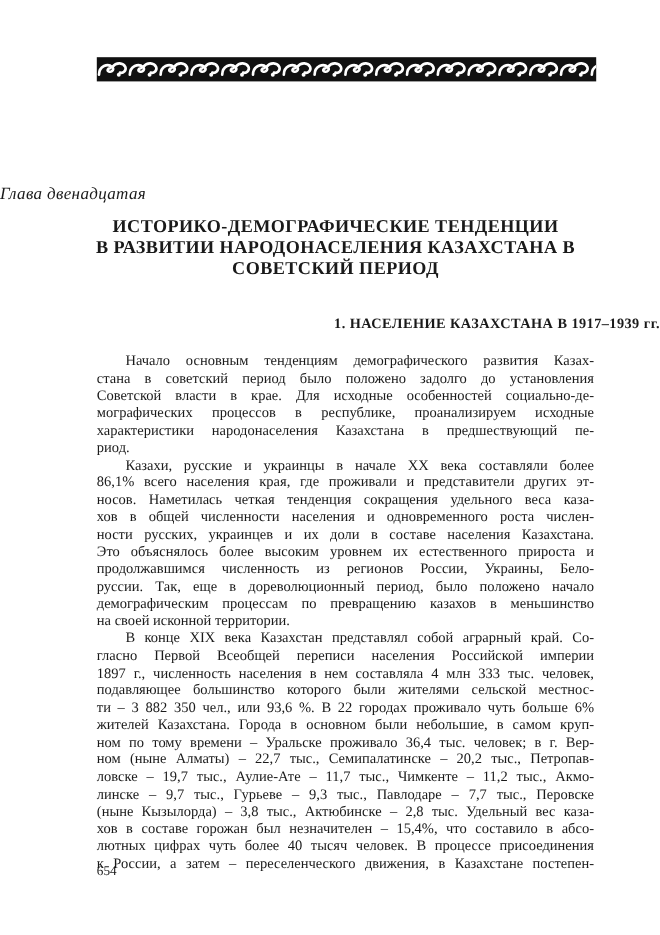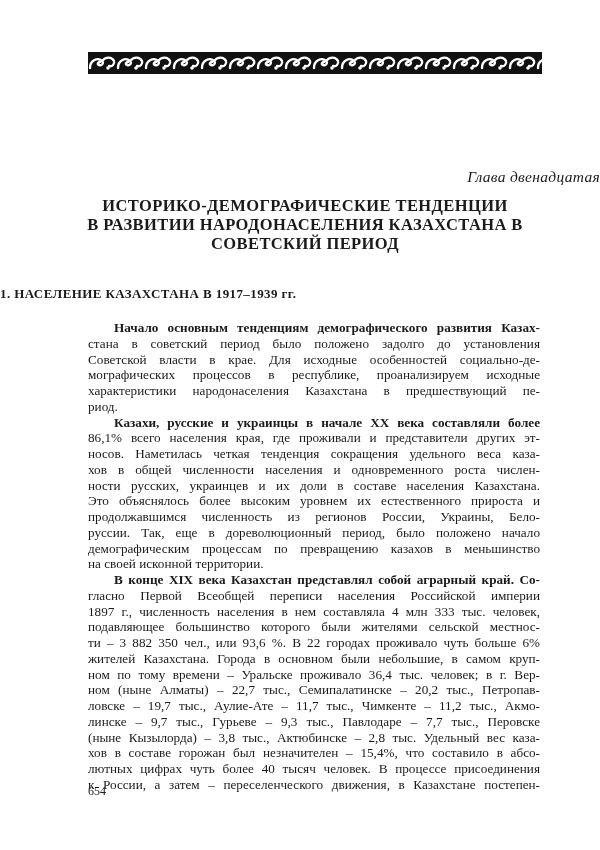--- a/index.html
+++ b/index.html
@@ -25,21 +25,21 @@
       overflow: hidden;
     }
     .ornament svg {
       display: block;
     }
     .chapter-label {
       position: absolute;
       top: 168px;
       left: 0;
       width: 600px;
-      text-align: right;
+      text-align: left;
       font-style: italic;
       font-size: 15.5px;
       letter-spacing: 0.3px;
     }
     .chapter-title {
       position: absolute;
       top: 196px;
       left: 60px;
       width: 490px;
       text-align: center;
@@ -49,21 +49,21 @@
       letter-spacing: 0.4px;
     }
     .chapter-title div {
       white-space: nowrap;
     }
     .section-title {
       position: absolute;
       top: 286px;
       left: 0;
       width: 600px;
-      text-align: left;
+      text-align: right;
       font-weight: bold;
       font-size: 13px;
       letter-spacing: 0.4px;
     }
     .body-text {
       position: absolute;
       top: 320px;
       left: 88px;
       width: 452px;
       font-size: 13.2px;
@@ -73,21 +73,20 @@
       white-space: nowrap;
       text-align: justify;
       text-align-last: justify;
       height: 15.75px;
     }
     .body-text .line.last {
       text-align-last: left;
     }
     .body-text .line.indent {
       padding-left: 26px;
-      font-weight: bold;
     }
     .page-number {
       position: absolute;
       top: 784px;
       left: 88px;
       font-size: 12px;
     }
   </style>
 </head>
 <body>

